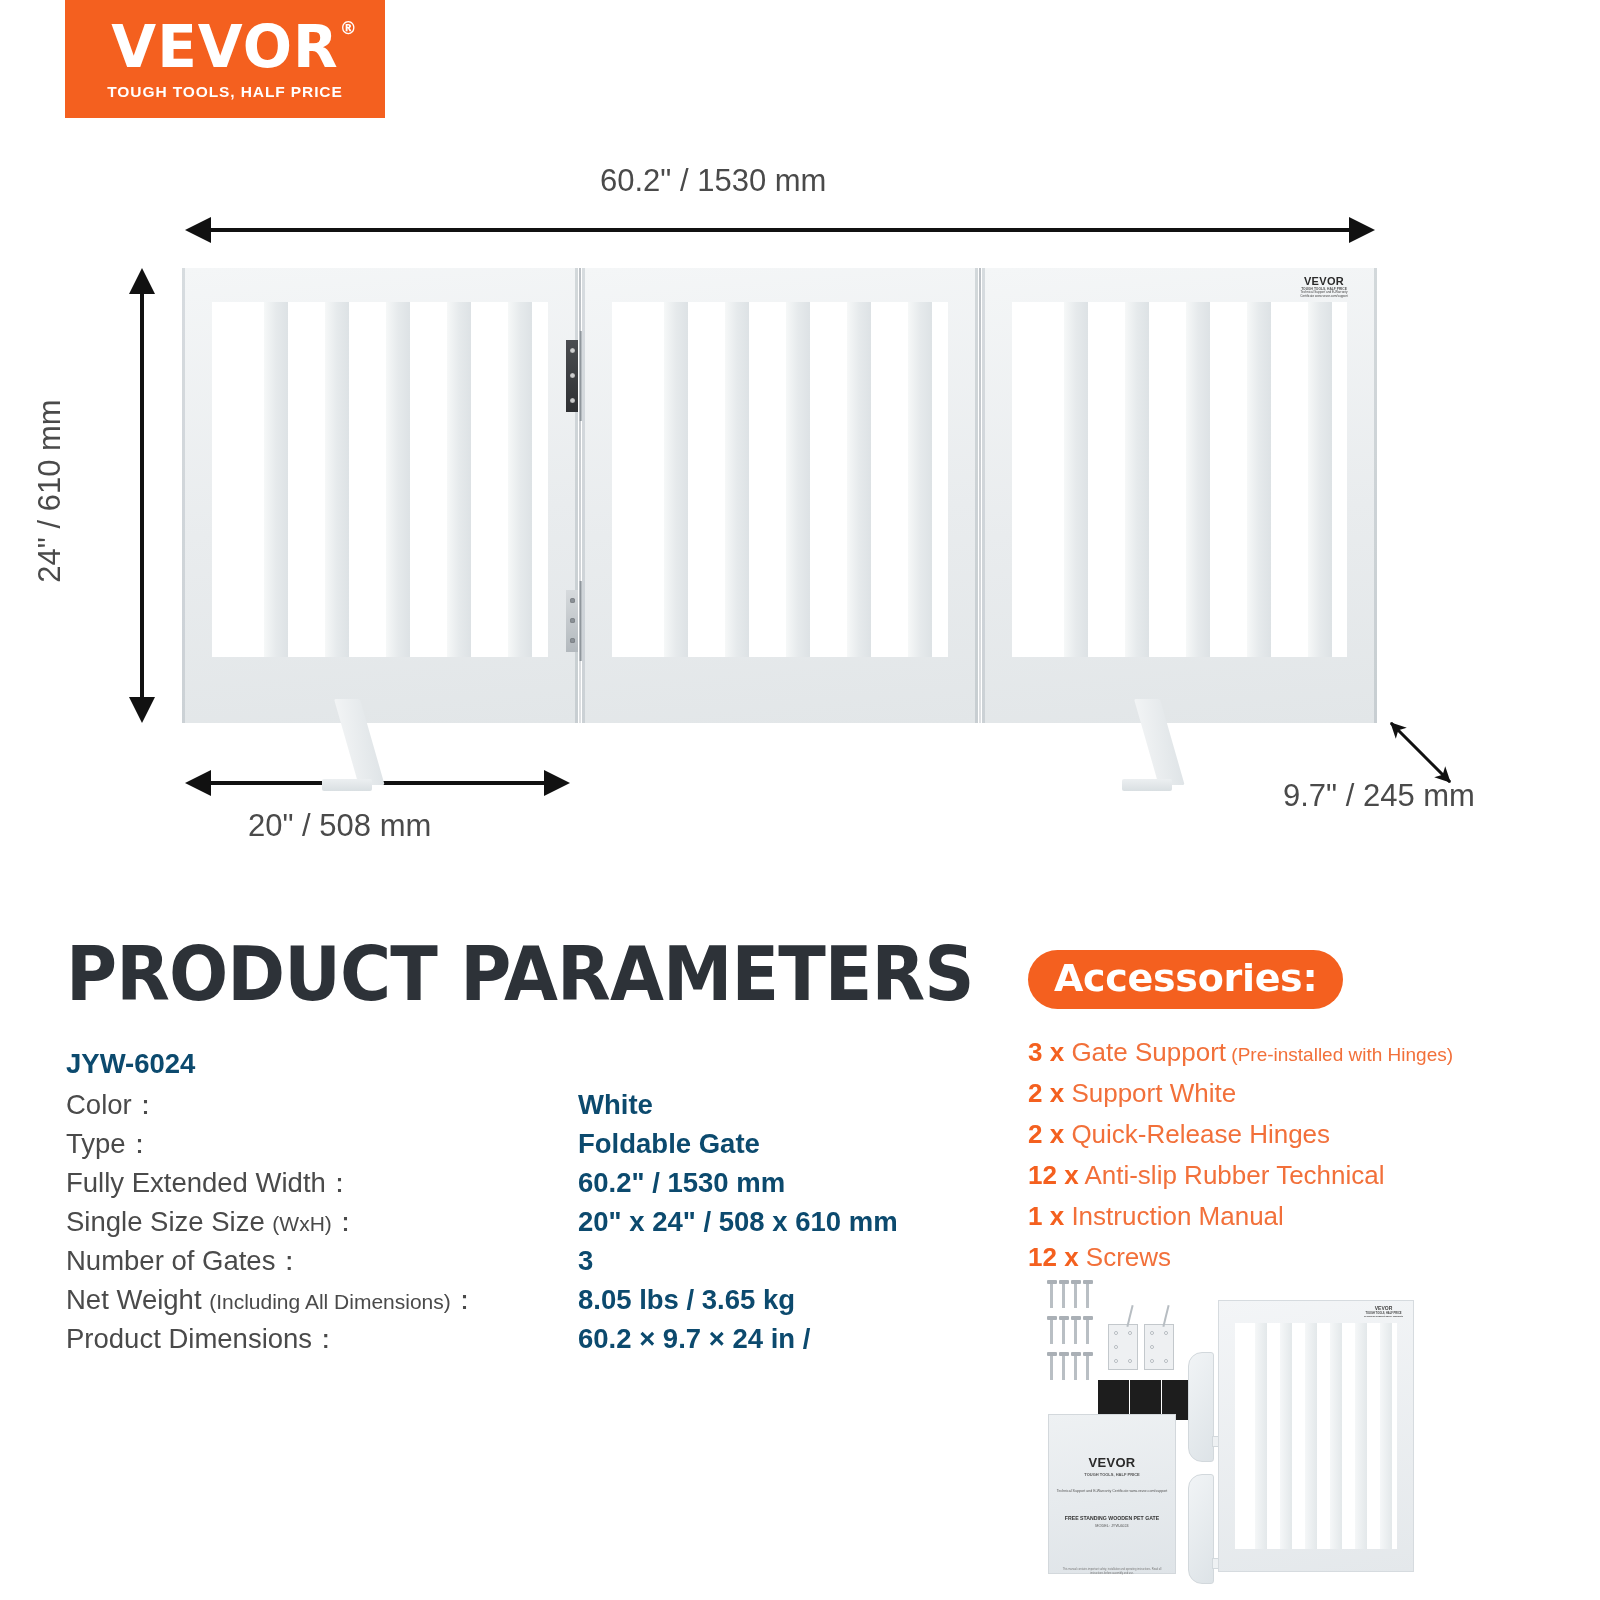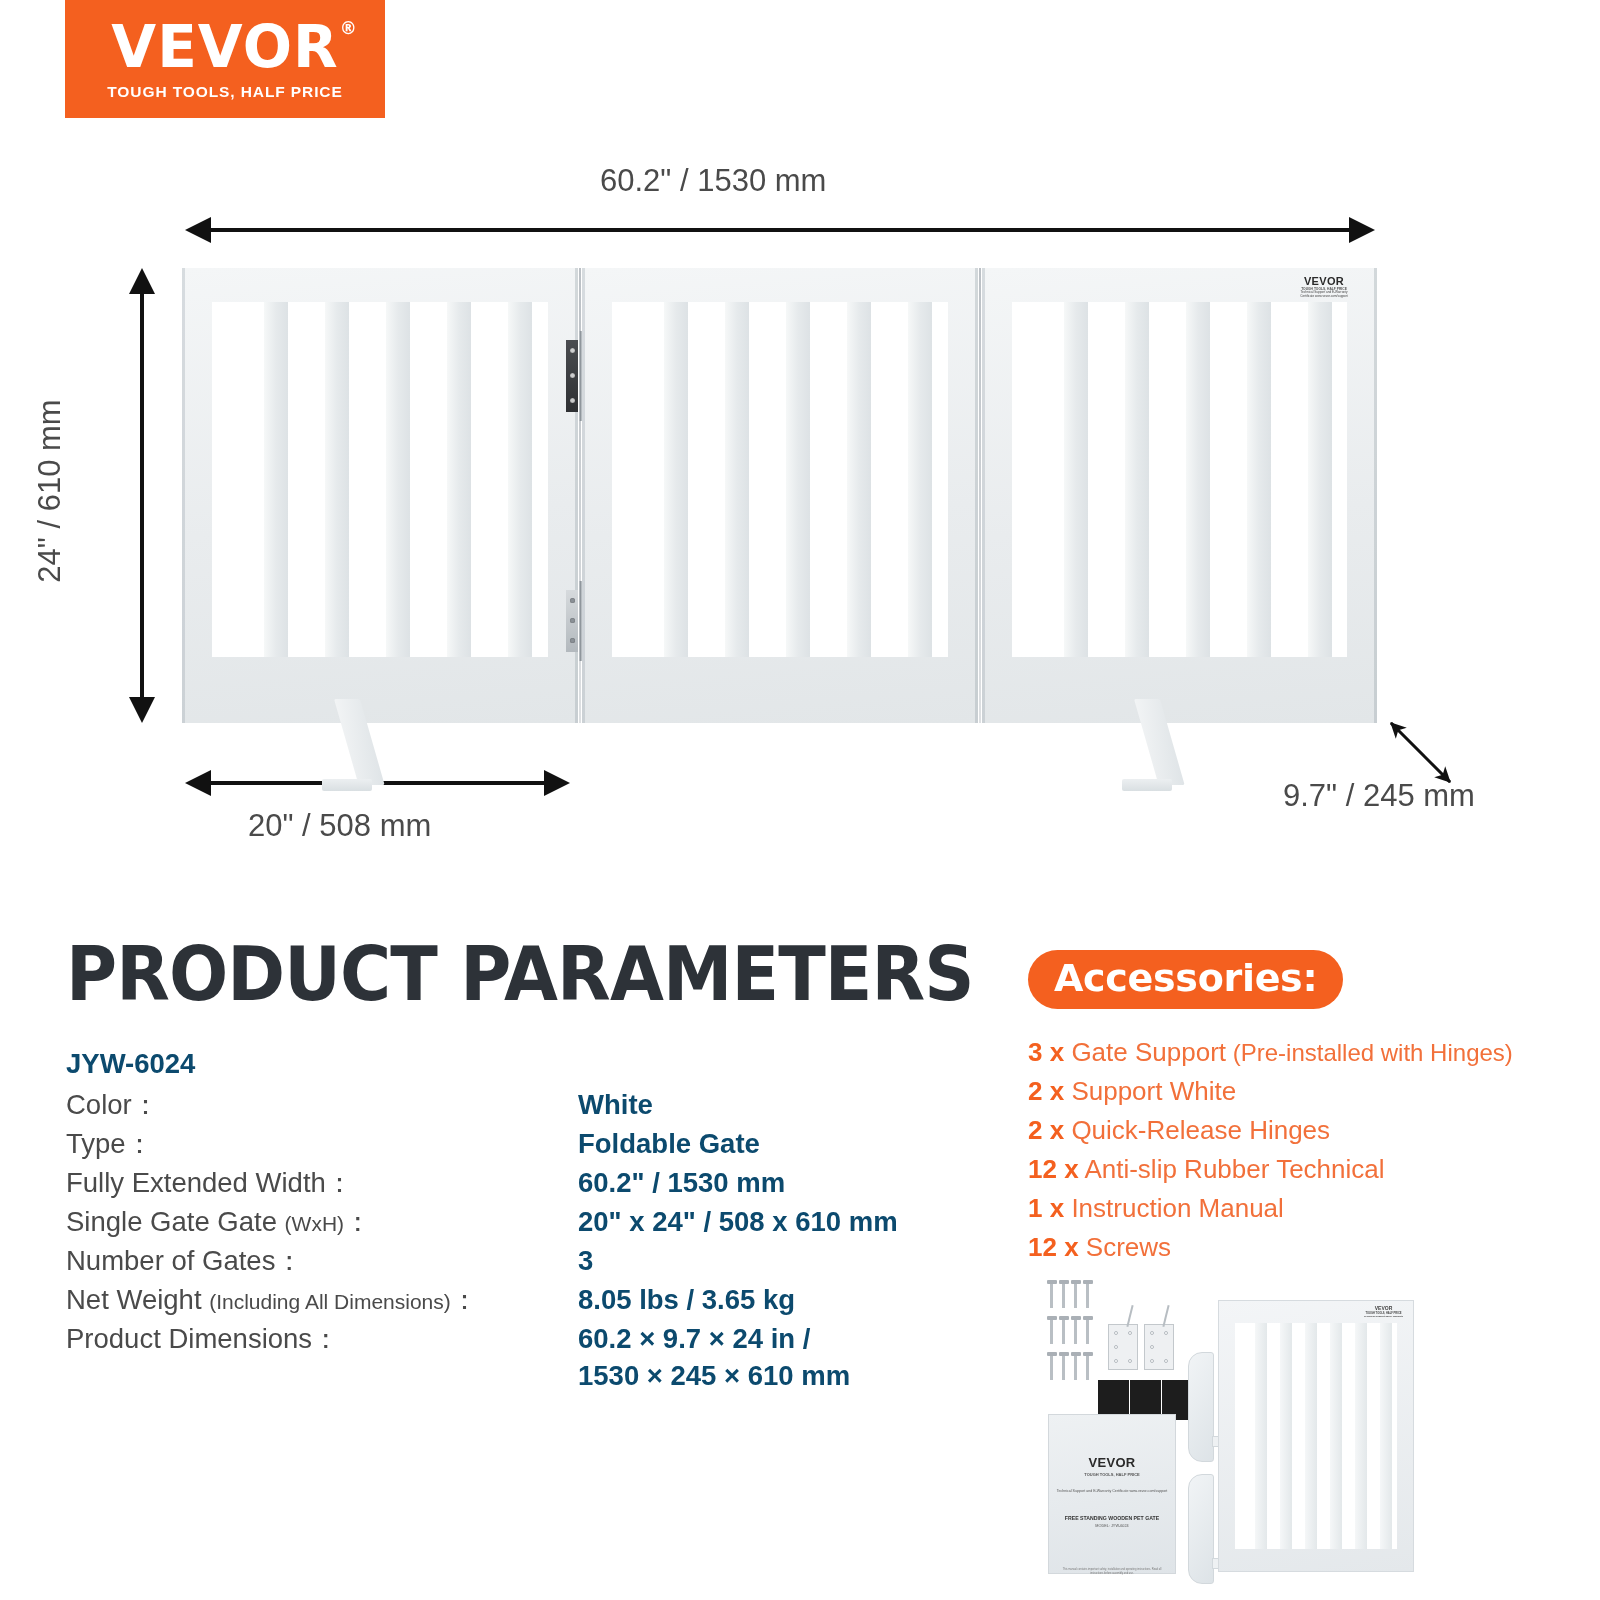--- a/index.html
+++ b/index.html
@@ -141,21 +141,21 @@
   
   #acc-badge {
     position:absolute; left:1028px; top:950px;
     background:#f4601f; color:#fff; border-radius:30px;
     padding:6px 26px 9px 26px; font-size:38px; font-weight:bold;
     font-family:"DejaVu Sans", sans-serif; letter-spacing:-.3px;
   }
   #acc-list { position:absolute; left:1028px; top:1033px; width:560px; }
   .arow { font-size:26px; color:#f2703a; line-height:39px; white-space:nowrap; }
   .arow .qty { font-weight:bold; color:#f4601f; }
-  .arow .note { font-size:24px; }
+  .arow .note { font-size:19px; }
 
   
   #acc-photo { position:absolute; left:1040px; top:1262px; width:545px; height:320px; }
   .screw { position:absolute; width:3px; background:#b9bfc4; }
   .screw::after { content:""; position:absolute; left:-3.5px; top:0; width:10px; height:4px;
                   background:#aab0b6; border-radius:1px; }
   .hg { position:absolute; width:30px; height:46px; background:#eef0f2;
         border:1px solid #c3c8cc; }
   .hg .dot { position:absolute; width:4px; height:4px; border-radius:50%;
              background:#fff; border:1px solid #b4babf; }
@@ -321,38 +321,34 @@
   </div>
   <div class="prow">
     <div class="plabel"><span>Type</span><span class="sm"></span><span>：</span></div>
     <div class="pvalue">Foldable Gate</div>
   </div>
   <div class="prow">
     <div class="plabel"><span>Fully Extended  Width</span><span class="sm"></span><span>：</span></div>
     <div class="pvalue">60.2" / 1530 mm</div>
   </div>
   <div class="prow">
-    <div class="plabel"><span>Single Gate Gate </span><span class="sm">(WxH)</span><span>：</span></div>
+    <div class="plabel"><span>Single Size Size </span><span class="sm">(WxH)</span><span>：</span></div>
     <div class="pvalue">20" x 24" / 508 x 610 mm</div>
   </div>
   <div class="prow">
     <div class="plabel"><span>Number of Gates</span><span class="sm"></span><span>：</span></div>
     <div class="pvalue">3</div>
   </div>
   <div class="prow">
     <div class="plabel"><span>Net Weight </span><span class="sm">(Including All Dimensions)</span><span>：</span></div>
     <div class="pvalue">8.05 lbs / 3.65 kg</div>
   </div>
   <div class="prow">
     <div class="plabel"><span>Product Dimensions</span><span class="sm"></span><span>：</span></div>
     <div class="pvalue">60.2 × 9.7 × 24 in /</div>
-  </div>
-  <div class="prow cont">
-    <div class="plabel"></div>
-    <div class="pvalue">1530 × 245 × 610 mm</div>
   </div>
 </div>
 
 <div id="acc-badge">Accessories:</div>
 
 <div id="acc-list">
   <div class="arow"><span class="qty">3 x</span> <span>Gate Support</span><span class="note"> (Pre-installed with Hinges)</span></div>
   <div class="arow"><span class="qty">2 x</span> <span>Support White</span><span class="note"></span></div>
   <div class="arow"><span class="qty">2 x</span> <span>Quick-Release Hinges</span><span class="note"></span></div>
   <div class="arow"><span class="qty">12 x</span> <span>Anti-slip Rubber Technical</span><span class="note"></span></div>

